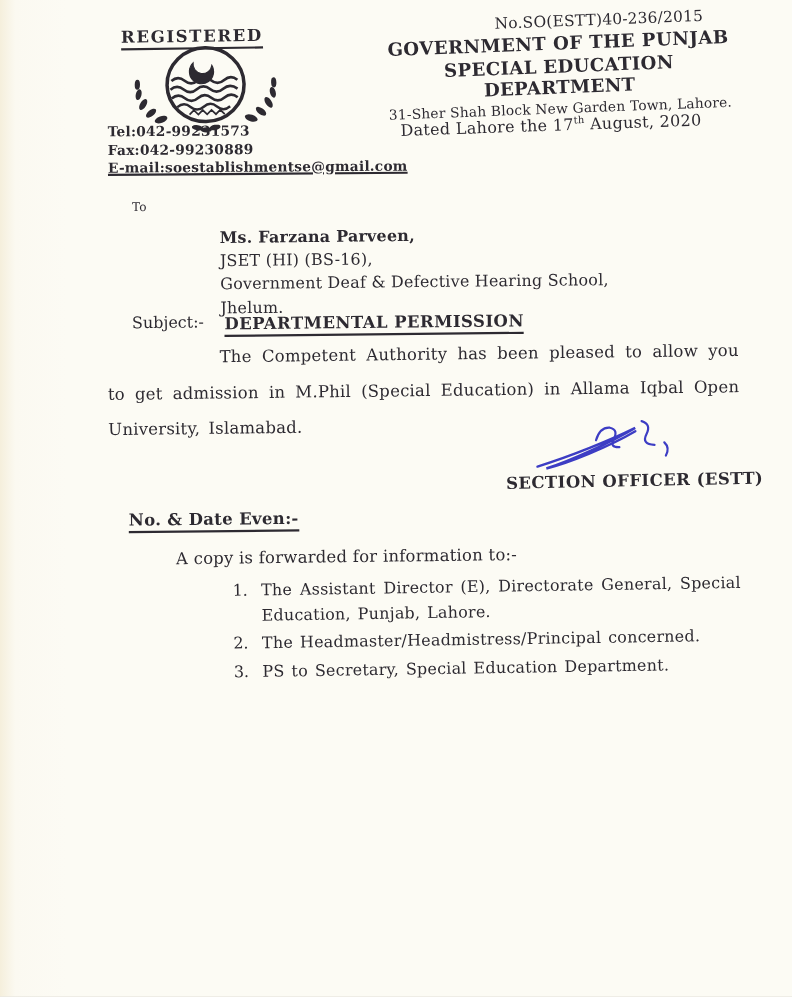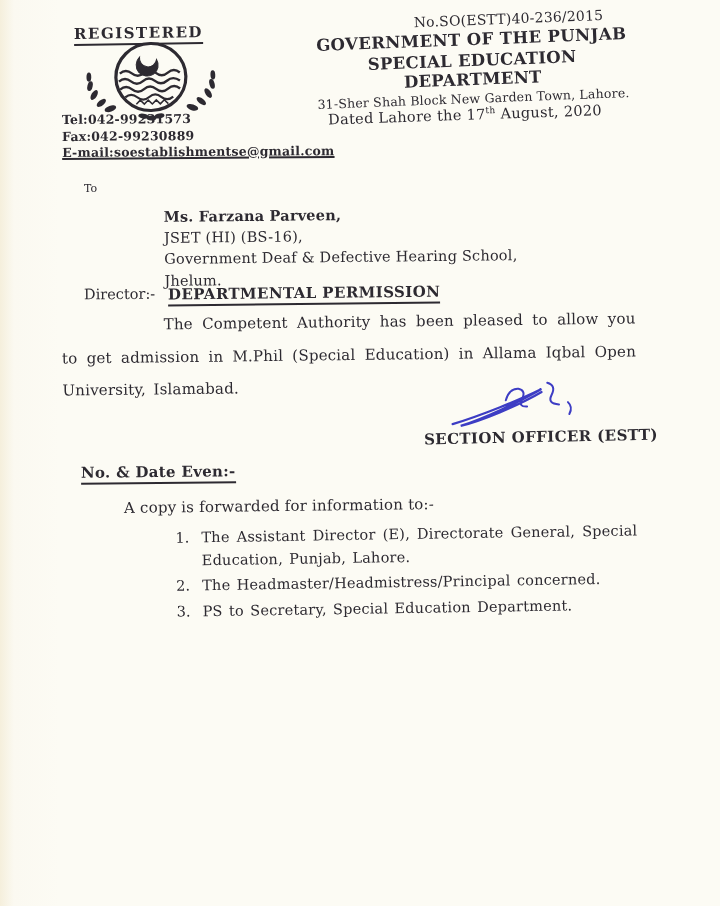--- a/index.html
+++ b/index.html
@@ -6,21 +6,21 @@
   body{
     width:720px;height:906px;
     background:#e9e7e0;
     font-family:"DejaVu Serif","Liberation Serif",serif;
   }
   .page{
     position:relative;width:720px;height:906px;overflow:hidden;
     background:linear-gradient(90deg,#f5efdc 0px,#fbf9f1 14px,#fcfbf4 60px,#fcfbf4 100%);
     color:#2d2a31;
   }
-  .doc{position:absolute;inset:0;filter:blur(0.25px);}
+  .doc{position:absolute;inset:0;filter:blur(0.25px);margin-left:36px;}
   .abs{position:absolute;}
 
   
   .registered{
     left:74px;top:24px;
     font-weight:bold;font-size:15px;letter-spacing:1.5px;
     border-bottom:2.5px solid #2d2a31;padding-bottom:1px;
     transform:rotate(-0.8deg);
   }
   .crest{left:80px;top:40px;transform:rotate(-1deg);}
@@ -148,21 +148,21 @@
     <div class="abs dateline"><span>Dated Lahore the 17</span><sup>th</sup><span> August, 2020</span></div>
 
     <div class="abs to">To</div>
     <div class="abs recipient">
       <div class="name">Ms. Farzana Parveen,</div>
       <div>JSET (HI) (BS-16),</div>
       <div>Government Deaf &amp; Defective Hearing School,</div>
       <div>Jhelum.</div>
     </div>
 
-    <div class="abs subject-label">Director:-</div>
+    <div class="abs subject-label">Subject:-</div>
     <div class="abs subject-title">DEPARTMENTAL PERMISSION</div>
 
     <div class="abs body-para">The Competent Authority has been pleased to allow you to get admission in M.Phil (Special Education) in Allama Iqbal Open University, Islamabad.</div>
 
     <div class="abs signature">
       <svg width="132" height="54" viewBox="0 0 132 54" fill="none" stroke="#3d3dc4">
         <path d="M4,46 C34,38 72,24 94,14 C72,26 34,42 12,48 C32,44 70,30 94,17" stroke-width="2.2" stroke-linecap="round"></path>
         <path d="M58,24 q4,-12 13,-11 q8,2 3,11 q-4,7 5,7" stroke-width="2" stroke-linecap="round"></path>
         <path d="M100,8 q9,3 4,12 q-5,9 7,10" stroke-width="2" stroke-linecap="round"></path>
         <path d="M120,28 q5,5 1,12" stroke-width="2" stroke-linecap="round"></path>

